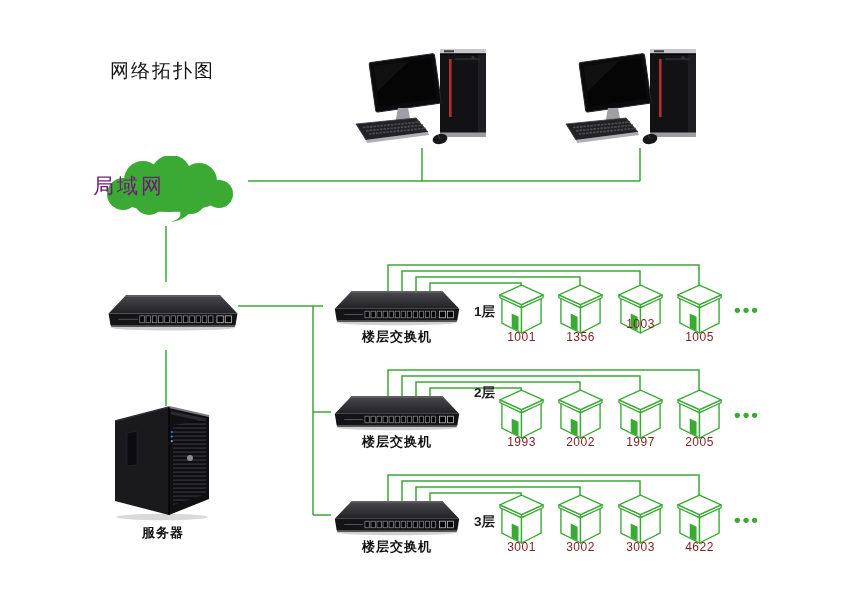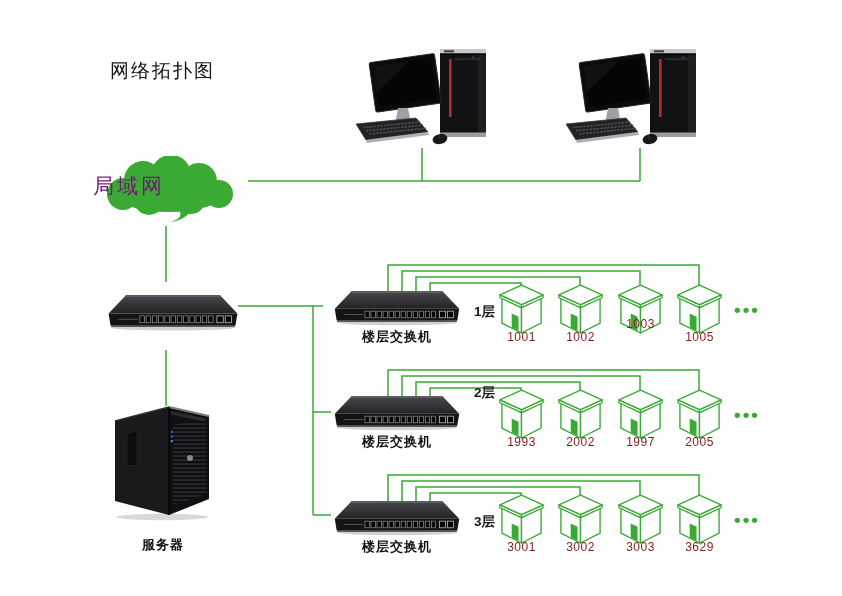--- a/index.html
+++ b/index.html
@@ -157,21 +157,21 @@
     <svg width="138" height="41" viewBox="0 0 140 42">
         <use href="#sym-switch"></use>
       </svg>
   </div>
 
   <div class="abs" style="left:110px;top:402px">
     <svg width="106" height="120" viewBox="0 0 106 120">
         <use href="#sym-server"></use>
       </svg>
   </div>
-  <div class="dev-label abs" style="left:110px;top:536px;width:106px">服务器</div>
+  <div class="dev-label abs" style="left:110px;top:524px;width:106px">服务器</div>
 
   <div class="abs" style="left:331px;top:286px">
     <svg width="132" height="40" viewBox="0 0 140 42">
         <use href="#sym-switch"></use>
       </svg>
   </div>
   <div class="dev-label abs" style="left:331px;top:328px;width:132px">楼层交换机</div>
   <div class="floor-tag abs" style="left:459px;top:303px;width:36px">1层</div>
 
   <div class="abs" style="left:498px;top:284px">
@@ -188,21 +188,21 @@
       <svg width="47" height="51" viewBox="0 0 48 52">
         <use href="#sym-bldg"></use>
       </svg>
     </div>
   <div class="abs" style="left:676px;top:284px">
       <svg width="47" height="51" viewBox="0 0 48 52">
         <use href="#sym-bldg"></use>
       </svg>
     </div>
   <div class="room-label abs" style="left:498px;top:330px;width:47px">1001</div>
-  <div class="room-label abs" style="left:557px;top:330px;width:47px">1002</div>
+  <div class="room-label abs" style="left:557px;top:330px;width:47px">1356</div>
   <div class="room-label abs" style="left:617px;top:317px;width:47px">1003</div>
   <div class="room-label abs" style="left:676px;top:330px;width:47px">1005</div>
   <div class="dots abs" style="left:730px;top:300px;width:34px">•••</div>
 
   <div class="abs" style="left:331px;top:391px">
     <svg width="132" height="40" viewBox="0 0 140 42">
         <use href="#sym-switch"></use>
       </svg>
   </div>
   <div class="dev-label abs" style="left:331px;top:433px;width:132px">楼层交换机</div>
@@ -258,16 +258,16 @@
       </svg>
     </div>
   <div class="abs" style="left:676px;top:494px">
       <svg width="47" height="51" viewBox="0 0 48 52">
         <use href="#sym-bldg"></use>
       </svg>
     </div>
   <div class="room-label abs" style="left:498px;top:540px;width:47px">3001</div>
   <div class="room-label abs" style="left:557px;top:540px;width:47px">3002</div>
   <div class="room-label abs" style="left:617px;top:540px;width:47px">3003</div>
-  <div class="room-label abs" style="left:676px;top:540px;width:47px">3629</div>
+  <div class="room-label abs" style="left:676px;top:540px;width:47px">4622</div>
   <div class="dots abs" style="left:730px;top:510px;width:34px">•••</div>
 
 </div>
 
 </body></html>

